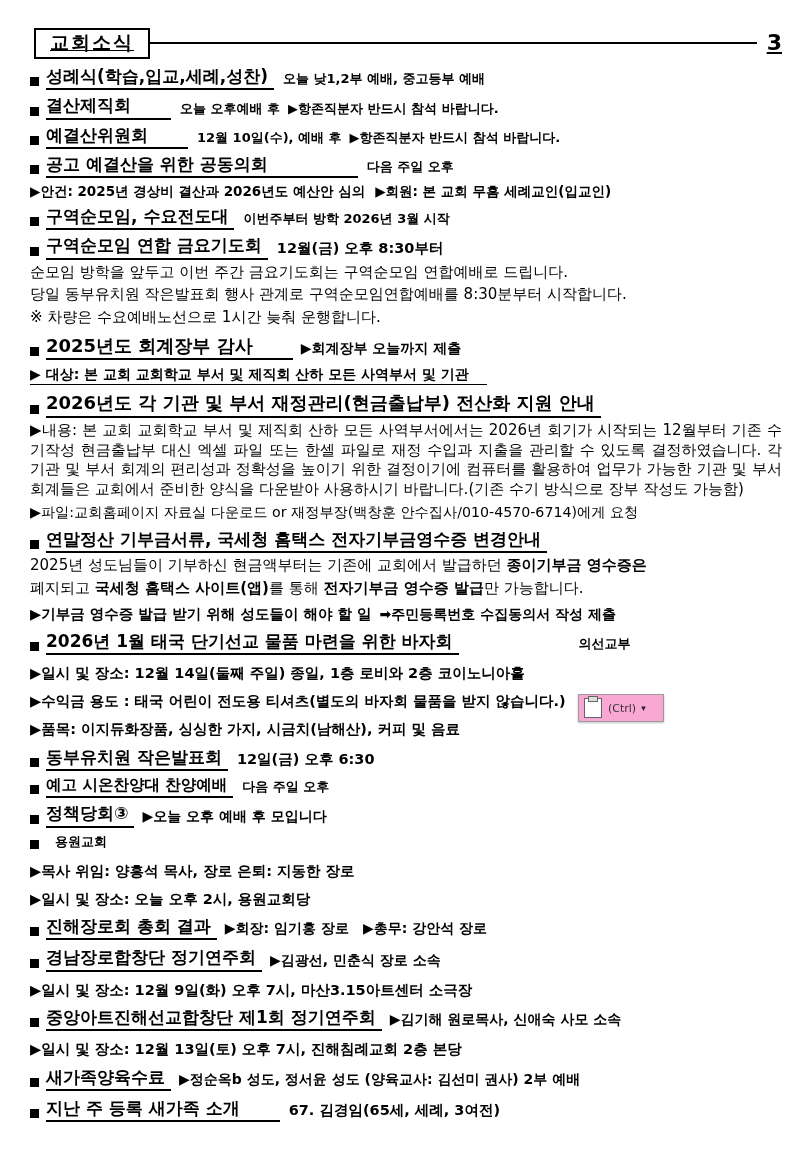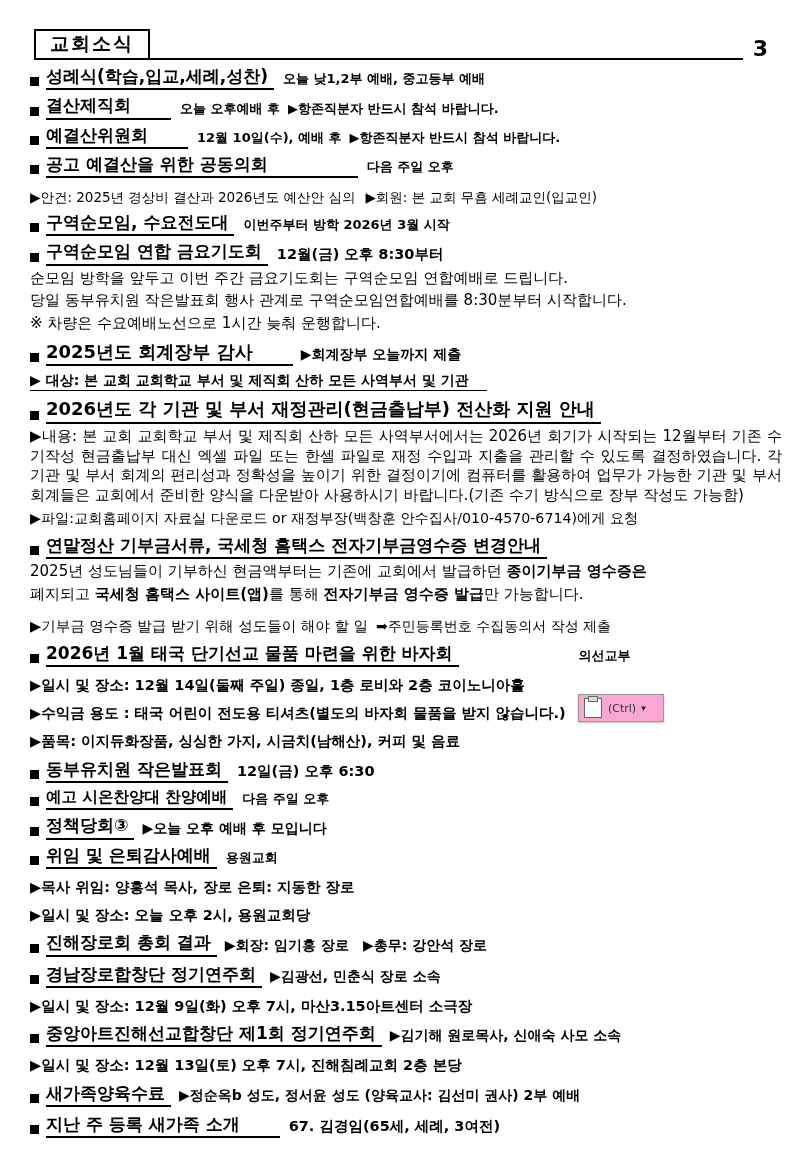--- a/index.html
+++ b/index.html
@@ -8,23 +8,24 @@
     background:#ffffff;
     font-family:"DejaVu Sans","Liberation Sans",sans-serif;
     color:#000;
     overflow:hidden;
   }
   .page{position:relative;width:800px;height:1153px;padding:0;box-sizing:border-box;}
 
   
   .header{
     position:relative;
-    display:flex;align-items:flex-end;
-    margin:26px 32px 0 34px;
+    display:flex;align-items:center;
+    margin:26px 18px 0 34px;
     height:34px;
+    text-decoration:underline;
   }
   .header-title{
     border:2px solid #000;
     padding:3px 14px 5px 14px;
     font-size:19px;font-weight:bold;
     letter-spacing:2px;
     line-height:1;
     background:#fff;
     position:relative;z-index:2;
   }
@@ -82,21 +83,21 @@
     margin-top:3px;
     text-align:justify;
   }
   .para.sm{font-size:14.2px;}
   .para b{font-weight:bold;}
 
   .just{text-align:justify;text-justify:inter-character;}
 
   .sub{font-size:14.5px;line-height:1.4;margin-top:8px;font-weight:bold;}
 
-  .line-small{font-size:13.5px;font-weight:normal;margin-top:9px;}
+  .line-small{font-size:13.5px;font-weight:bold;margin-top:3px;}
 
   
   .paste-widget{
     position:absolute;
     left:578px;top:668px;
     width:84px;height:26px;
     border:1px solid #9a9a9a;
     background:#f9a8d4;
     display:flex;align-items:center;
     box-shadow:0 1px 2px rgba(0,0,0,.25);
@@ -230,21 +231,20 @@
     </div>
 
     <div class="row">
       <span class="sq"></span>
       <span class="hl">정책당회③</span>
       <span class="tri" style="font-size:14px">▶오늘 오후 예배 후 모입니다</span>
     </div>
 
     <div class="row">
       <span class="sq"></span>
-      <span class="hl">위임 및 은퇴감사예배</span>
       <span class="after">용원교회</span>
     </div>
     <div class="sub">▶목사 위임: 양흥석 목사, 장로 은퇴: 지동한 장로</div>
     <div class="sub">▶일시 및 장소: 오늘 오후 2시, 용원교회당</div>
 
     <div class="row mt6">
       <span class="sq"></span>
       <span class="hl">진해장로회 총회 결과</span>
       <span class="tri" style="font-size:14px">▶회장: 임기홍 장로</span>
       <span class="tri" style="font-size:14px;margin-left:14px">▶총무: 강안석 장로</span>

